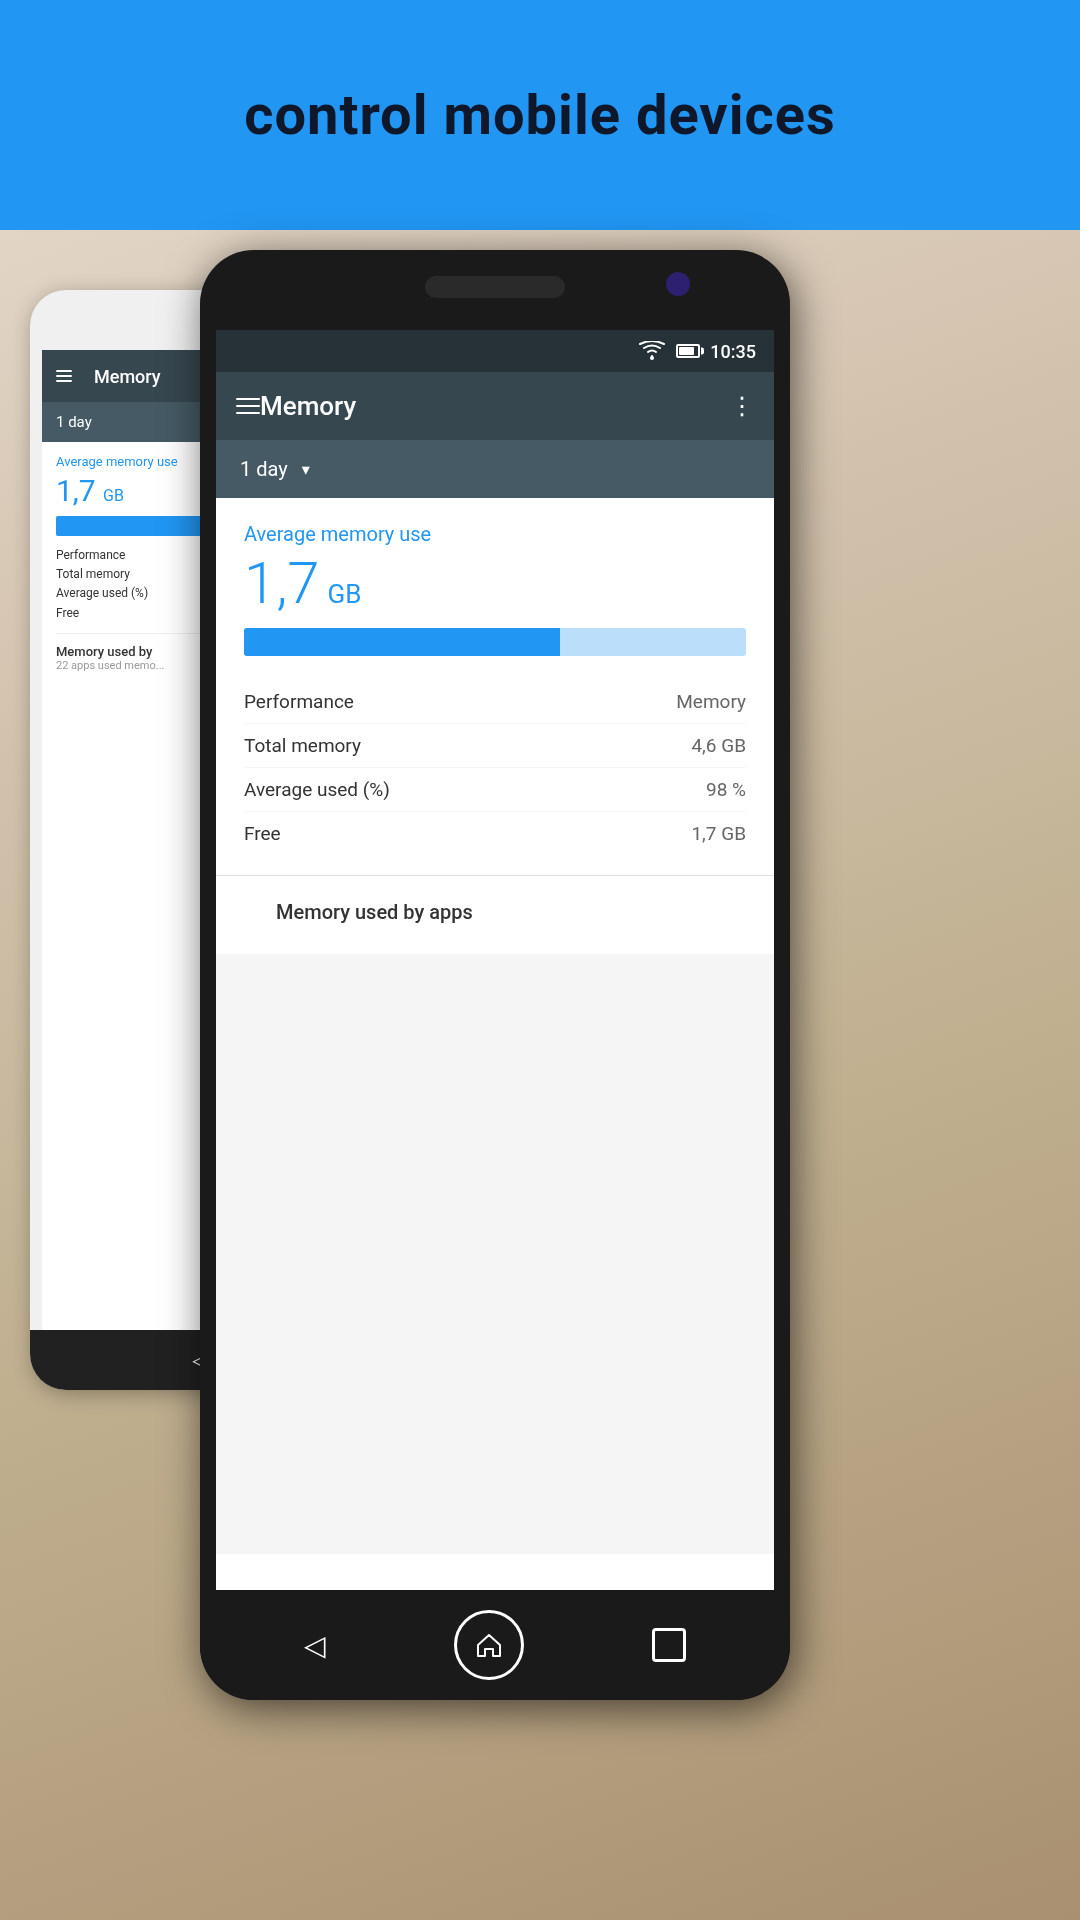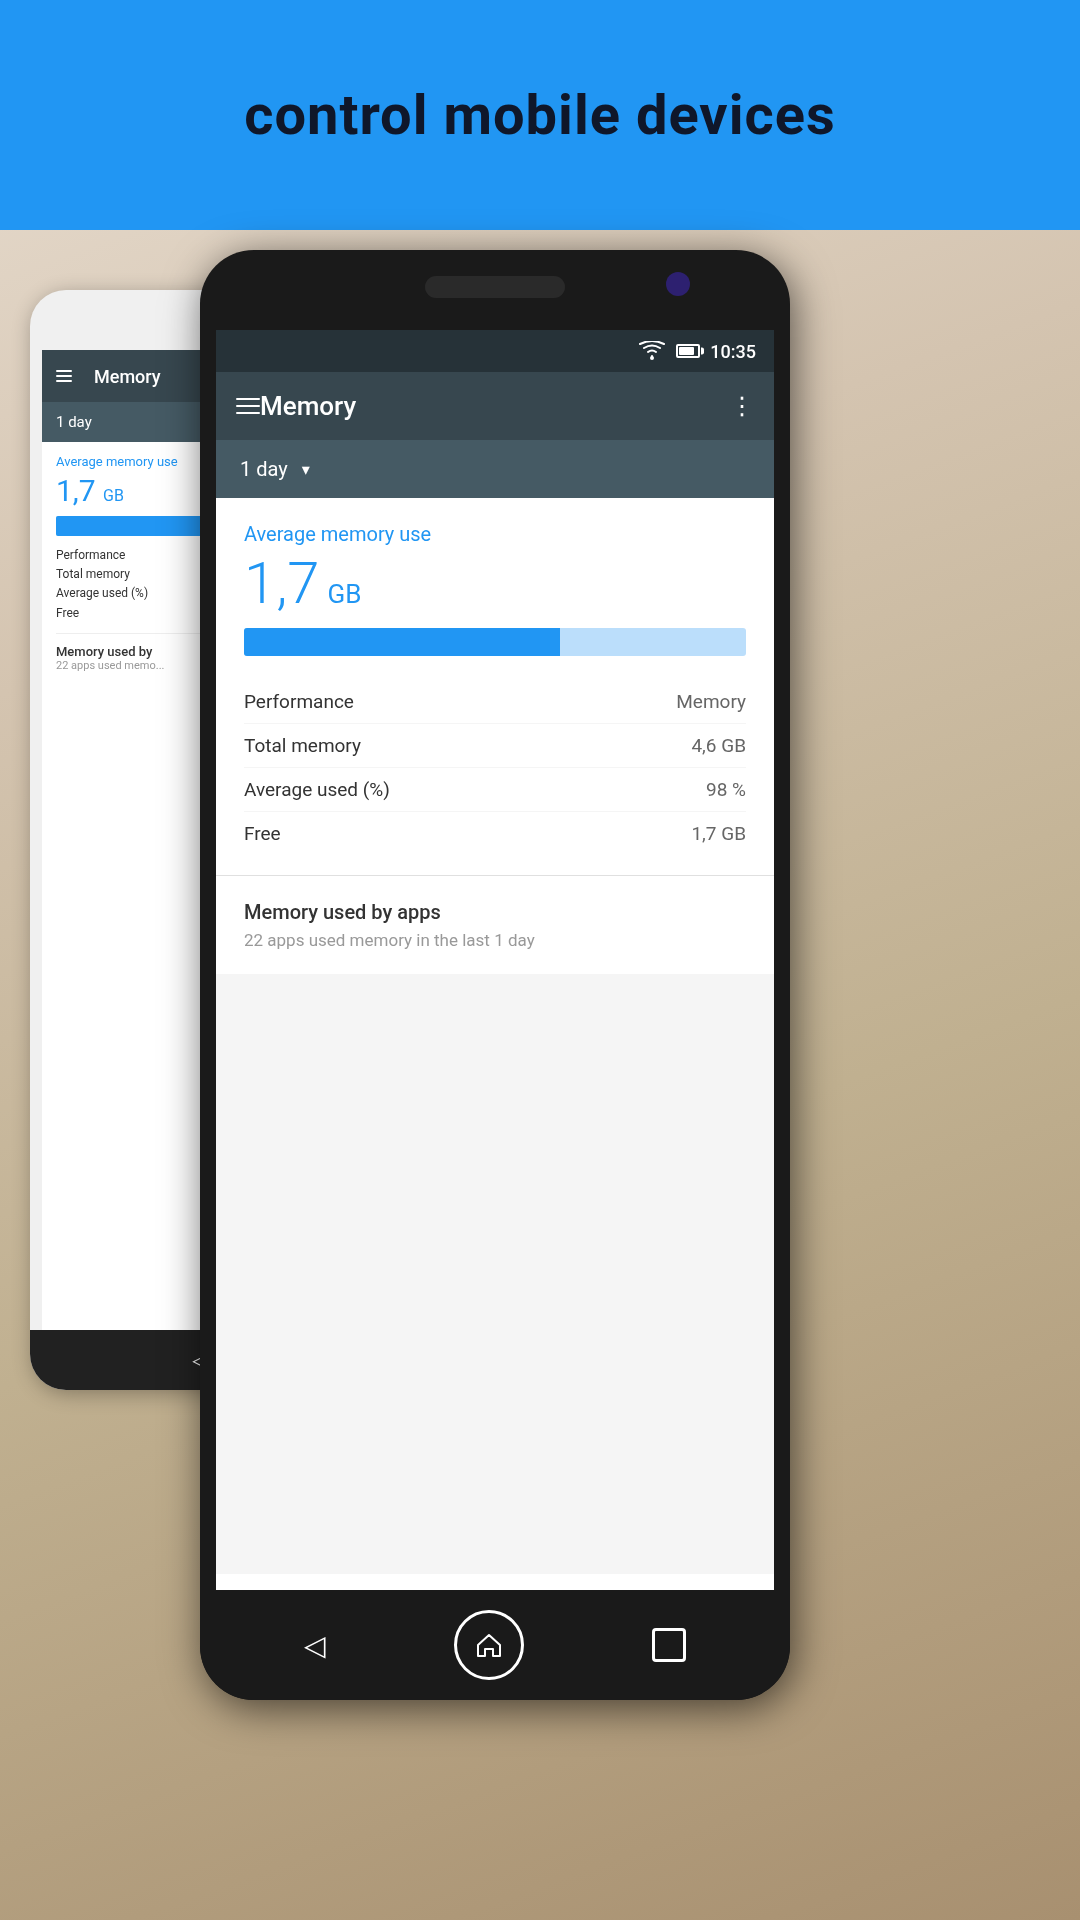--- a/index.html
+++ b/index.html
@@ -355,20 +355,21 @@
     }
 
     .stat-value {
       color: #666;
       font-size: 19px;
     }
 
     
     .apps-section {
       padding: 24px 28px;
+      margin-left: 32px;
     }
 
     .apps-section-title {
       color: #333;
       font-size: 20px;
       font-weight: 500;
       margin-bottom: 6px;
     }
 
     .apps-section-subtitle {
@@ -579,21 +580,20 @@
           </div>
           <div class="stat-row">
             <span class="stat-label">Free</span>
             <span class="stat-value">1,7 GB</span>
           </div>
         </div>
       </div>
 
       <div class="apps-section">
         <div class="apps-section-title">Memory used by apps</div>
-        <div class="apps-section-subtitle">22 apps used memory in the last 1 day</div>
       </div>
 
       <div class="empty-area"></div>
     </div>
   </div>
 
   <div class="phone-nav-bar">
     <div class="nav-back-btn">◁</div>
     <div class="nav-home-btn">
       <svg width="30" height="30" viewBox="0 0 30 30">

